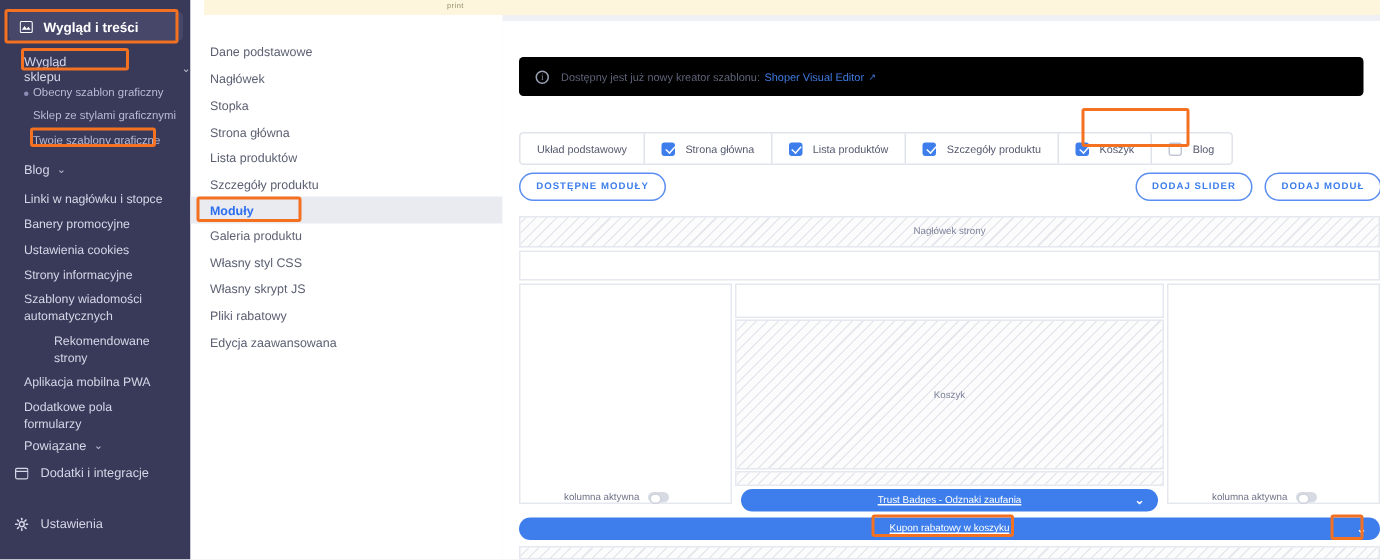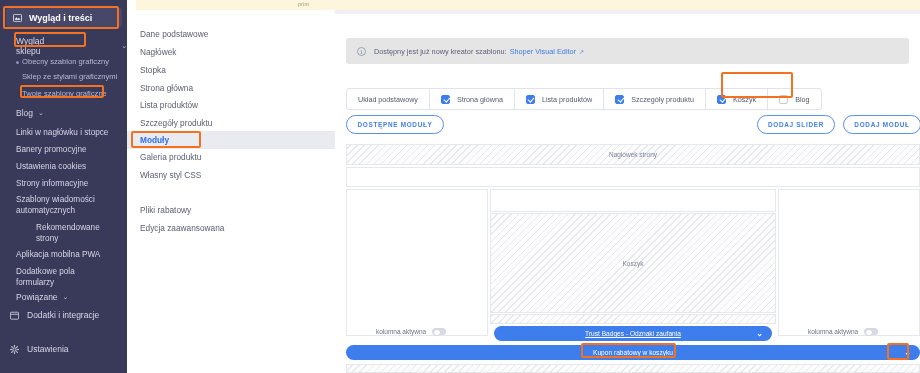--- a/index.html
+++ b/index.html
@@ -99,21 +99,21 @@
   
   .main {
     position: absolute; left: 335px; top: 14px;
     width: 585px; height: 359px;
     background: #ffffff;
   }
 
   .notice {
     position: absolute; left: 11px; top: 24px;
     width: 563px; height: 26px;
-    background: #e5e5e5;
+    background: #000000;
     border-radius: 3px;
     display: flex; align-items: center;
     padding-left: 11px;
     font-size: 7.3px; color: #5d6277;
   }
   .notice .info-ic {
     width: 9px; height: 9px; border-radius: 50%;
     border: 1px solid #9aa1b5; color: #7b8297;
     font-size: 6.5px; line-height: 7px; text-align: center;
     margin-right: 8px; font-family: "Liberation Serif", serif;
@@ -324,20 +324,23 @@
       </div>
     <div class="nav2-item" style="top:148px;">
         <span>Galeria produktu</span>
       </div>
     <div class="nav2-item active" style="top:131px;">
         <span>Moduły</span>
       </div>
     <div class="nav2-item" style="top:166px;">
         <span>Własny styl CSS</span>
       </div>
+    <div class="nav2-item" style="top:183px;">
+        <span>Własny skrypt JS</span>
+      </div>
     <div class="nav2-item" style="top:201px;">
         <span>Pliki rabatowy</span>
       </div>
     <div class="nav2-item" style="top:219px;">
         <span>Edycja zaawansowana</span>
       </div>
   </div>
 
   <div class="hl" style="left:131px; top:131px; width:70px; height:17px;"></div>
 

